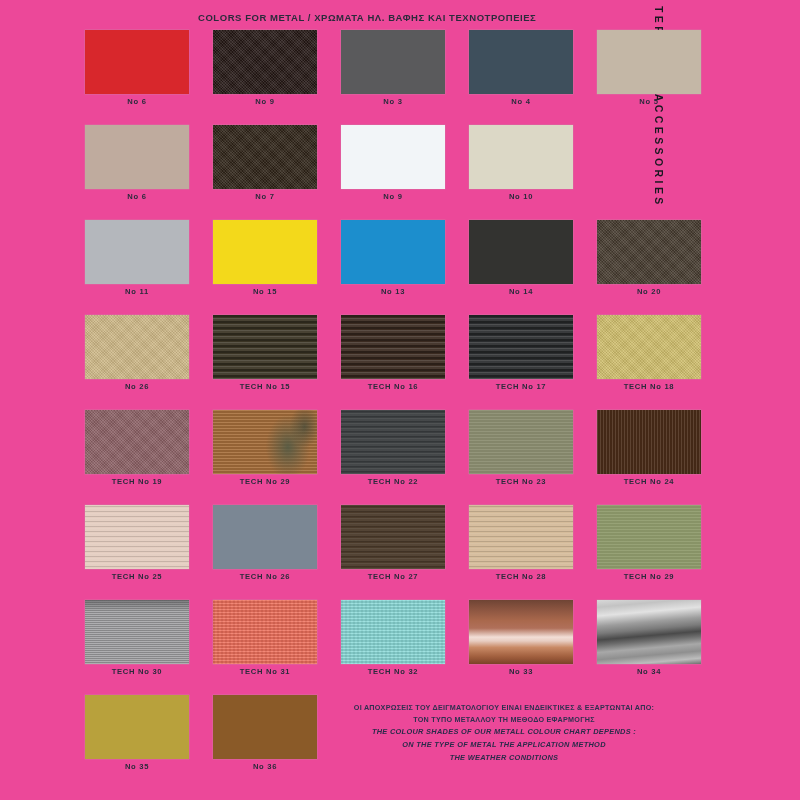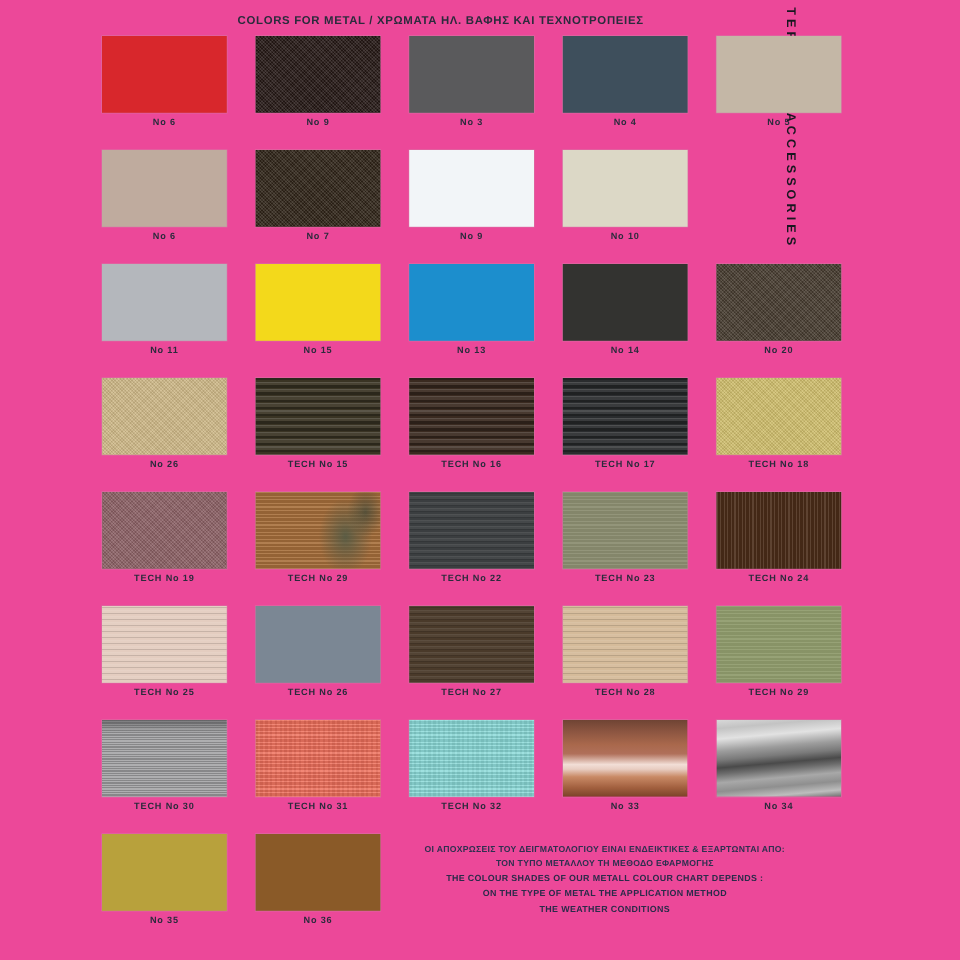--- a/index.html
+++ b/index.html
@@ -173,20 +173,21 @@
     line-height: 12.2px;
     white-space: nowrap;
   }
   #footer-note .en {
     font-size: 7.4px;
     font-weight: bold;
     letter-spacing: 0.3px;
     color: #2b2b4a;
     line-height: 12.6px;
     white-space: nowrap;
+    font-style: italic;
   }
 </style>
 </head>
 <body>
 
 <div id="page">
 
   <div id="chart-title">COLORS FOR METAL  /  ΧΡΩΜΑΤΑ ΗΛ. ΒΑΦΗΣ ΚΑΙ ΤΕΧΝΟΤΡΟΠΕΙΕΣ</div>
 
   <div id="side-banner">

